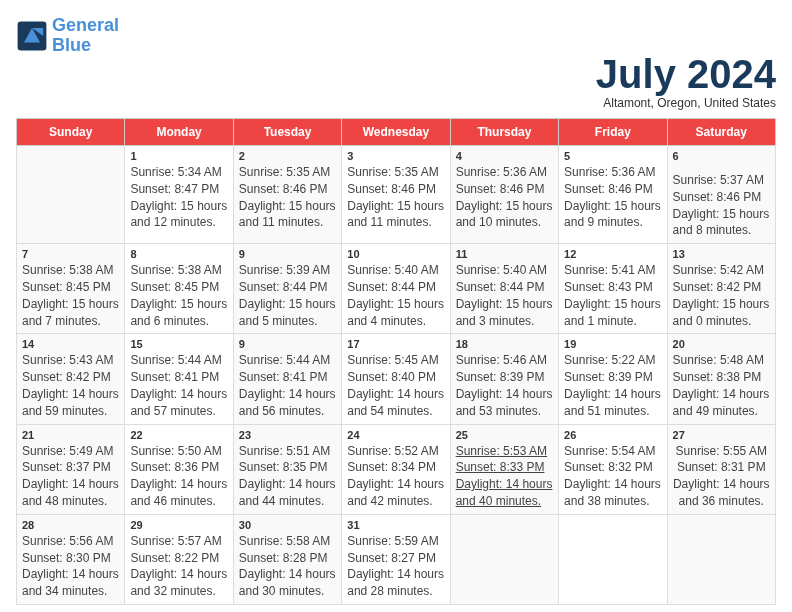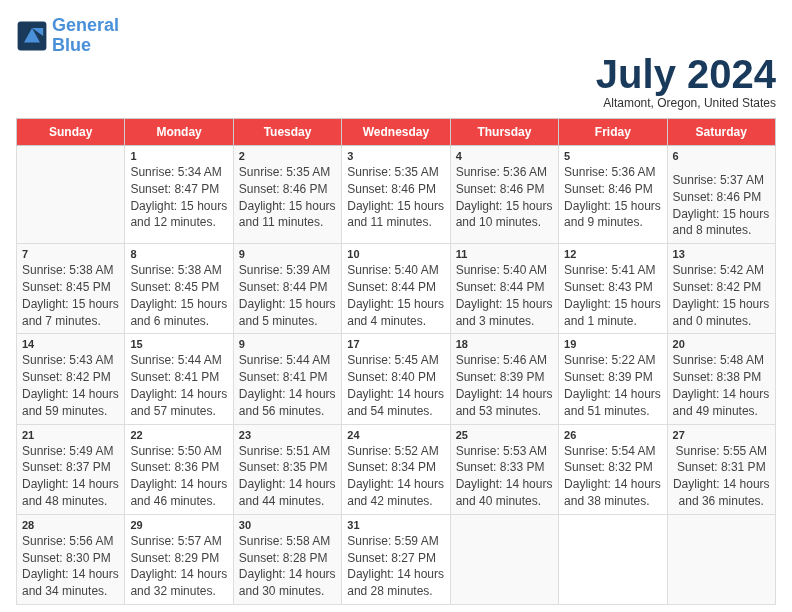--- a/index.html
+++ b/index.html
@@ -294,21 +294,21 @@
         </td>
         <td>
           <span class="day-number">24</span>
           <div class="day-info" style="white-space: pre-line;">Sunrise: 5:52 AM
 Sunset: 8:34 PM
 Daylight: 14 hours
 and 42 minutes.</div>
         </td>
         <td>
           <span class="day-number">25</span>
-          <div class="day-info" style="white-space: pre-line;">Sunrise: 5:53 AM
+          <div class="day-info" style="white-space: pre-line; text-decoration: underline;">Sunrise: 5:53 AM
 Sunset: 8:33 PM
 Daylight: 14 hours
 and 40 minutes.</div>
         </td>
         <td>
           <span class="day-number">26</span>
           <div class="day-info" style="white-space: pre-line;">Sunrise: 5:54 AM
 Sunset: 8:32 PM
 Daylight: 14 hours
 and 38 minutes.</div>
@@ -325,21 +325,21 @@
         <td>
           <span class="day-number">28</span>
           <div class="day-info" style="white-space: pre-line;">Sunrise: 5:56 AM
 Sunset: 8:30 PM
 Daylight: 14 hours
 and 34 minutes.</div>
         </td>
         <td>
           <span class="day-number">29</span>
           <div class="day-info" style="white-space: pre-line;">Sunrise: 5:57 AM
-Sunset: 8:29 PM
+Sunset: 8:22 PM
 Daylight: 14 hours
 and 32 minutes.</div>
         </td>
         <td>
           <span class="day-number">30</span>
           <div class="day-info" style="white-space: pre-line;">Sunrise: 5:58 AM
 Sunset: 8:28 PM
 Daylight: 14 hours
 and 30 minutes.</div>
         </td>

